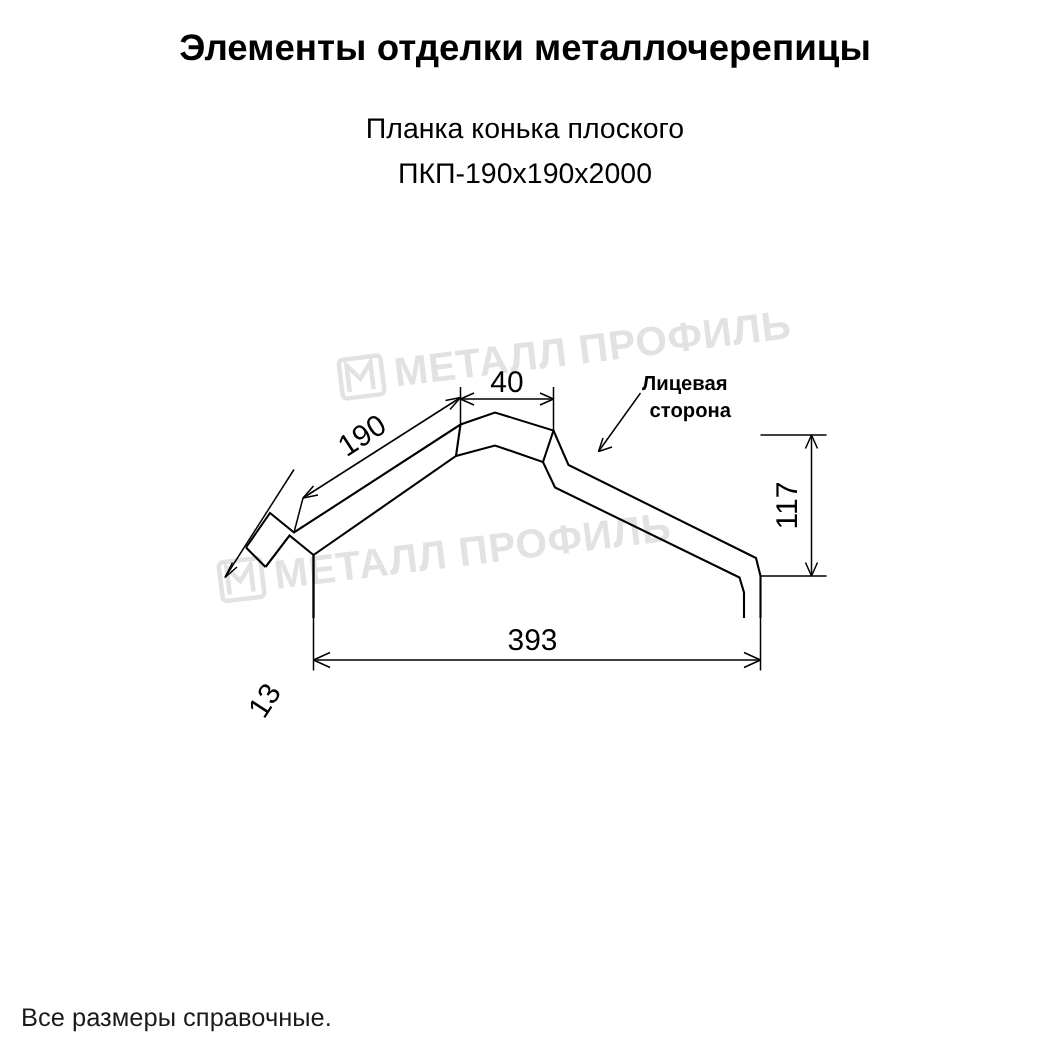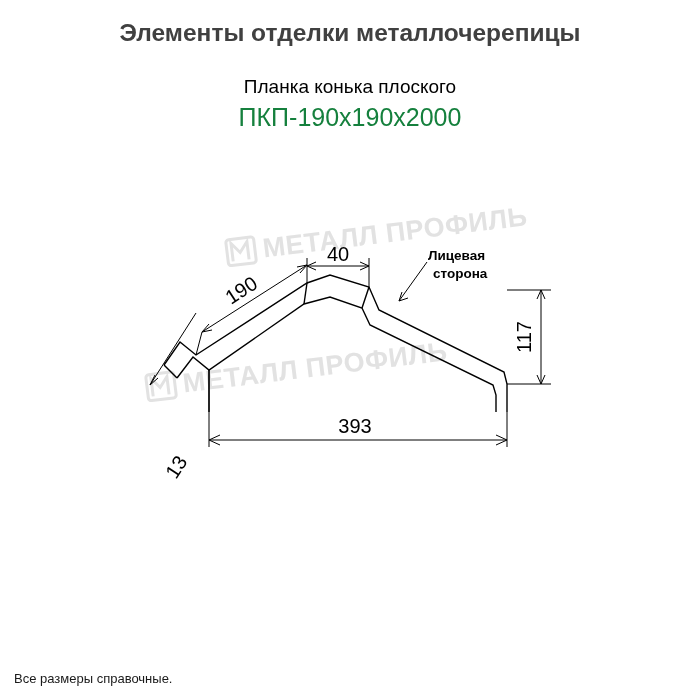--- a/index.html
+++ b/index.html
@@ -26,49 +26,49 @@
     left: 0;
     top: 18px;
     width: 700px;
     text-align: center;
   }
   .main-title {
     font-size: 24.5px;
     font-weight: bold;
     letter-spacing: 0px;
     line-height: 30px;
-    color: #404040;
+    color: #000000;
   }
   .sub-title {
     font-size: 19px;
     font-weight: normal;
     line-height: 26px;
     margin-top: 26px;
     color: #000000;
   }
   .sub-title-2 {
-    font-size: 25px;
+    font-size: 19px;
     font-weight: normal;
     line-height: 26px;
     margin-top: 4px;
-    color: #15803d;
+    color: #000000;
   }
   .drawing {
     position: absolute;
     left: 0;
     top: 150px;
     width: 700px;
     height: 420px;
   }
   .footer {
     position: absolute;
     left: 14px;
     bottom: 12px;
     width: 672px;
-    font-size: 13px;
+    font-size: 17px;
     line-height: 19px;
     color: #1a1a1a;
   }
   .footer div {
     white-space: nowrap;
   }
   svg { display: block; }
   .wm-text {
     font-family: "Liberation Sans", sans-serif;
     font-weight: bold;

